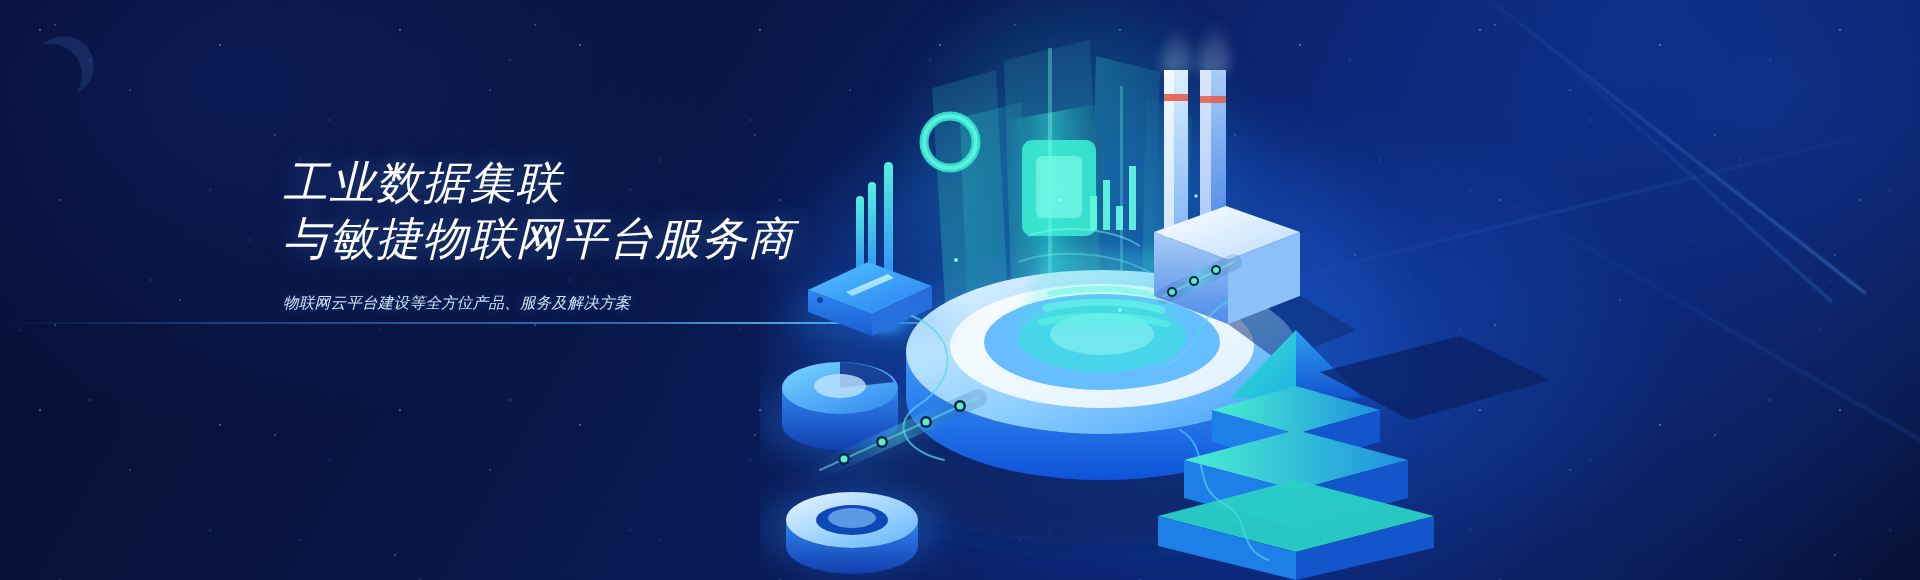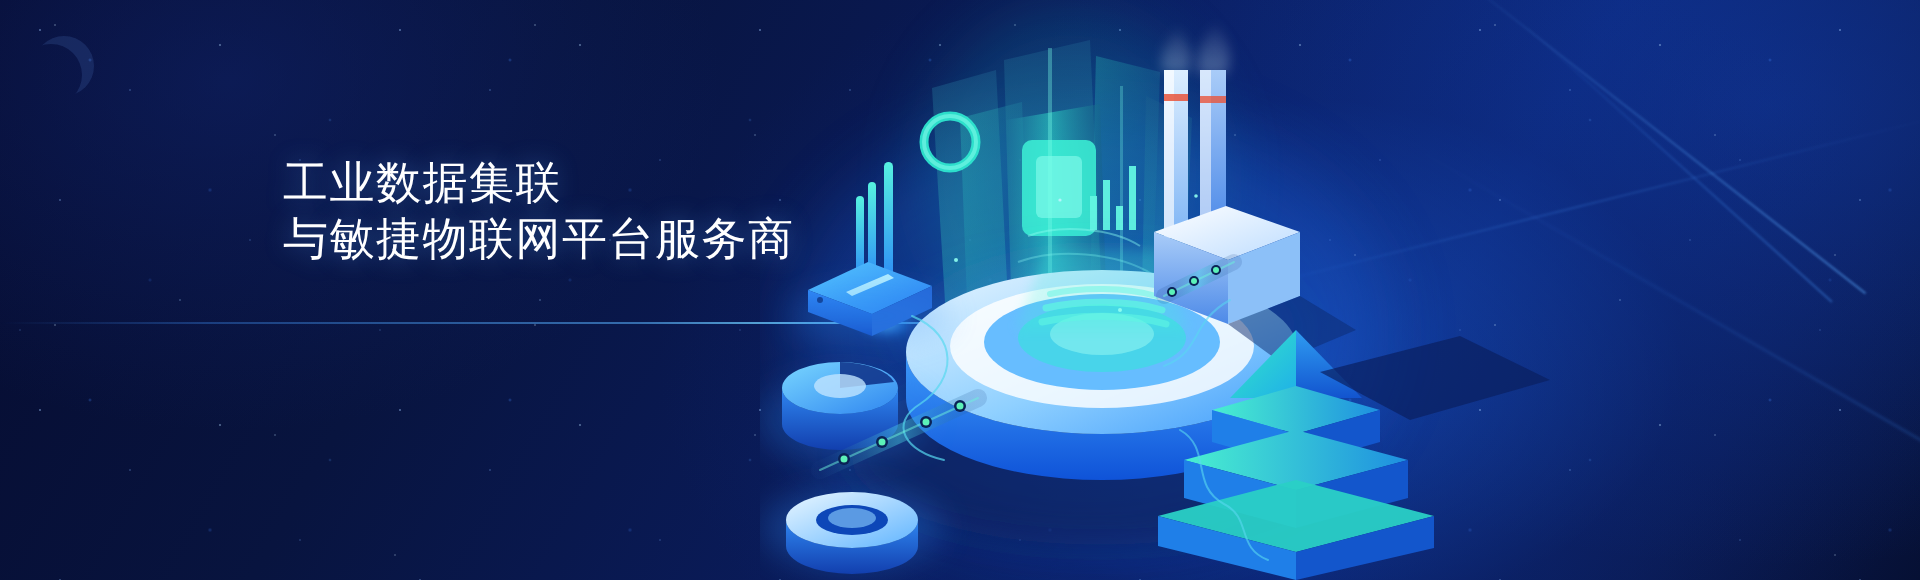--- a/index.html
+++ b/index.html
@@ -5,20 +5,21 @@
   html,body{margin:0;padding:0;background:#050a28;}
   *{box-sizing:border-box;}
   .banner{
     position:relative;width:1920px;height:580px;overflow:hidden;
     font-family:"Liberation Sans","DejaVu Sans",sans-serif;
     background:
       radial-gradient(ellipse 900px 620px at 68% 62%, rgba(24,86,200,.55) 0%, rgba(12,40,120,.28) 42%, rgba(4,12,48,0) 72%),
       radial-gradient(ellipse 1100px 700px at 92% 18%, rgba(20,70,190,.42) 0%, rgba(8,24,80,0) 66%),
       radial-gradient(ellipse 700px 500px at 12% 14%, rgba(18,40,120,.45) 0%, rgba(6,14,52,0) 70%),
       linear-gradient(120deg,#060c30 0%,#08143f 26%,#0a1c5c 52%,#0b2472 72%,#0a1a52 88%,#061034 100%);
+    font-style: italic;
   }
   .stars,.stars2,.stars3{position:absolute;inset:0;pointer-events:none;}
   .stars{
     background-image:
       radial-gradient(1.4px 1.4px at 40px 30px,rgba(160,200,255,.85),transparent),
       radial-gradient(1.2px 1.2px at 130px 90px,rgba(130,180,255,.6),transparent),
       radial-gradient(1.6px 1.6px at 220px 45px,rgba(180,220,255,.7),transparent),
       radial-gradient(1.1px 1.1px at 300px 160px,rgba(120,170,250,.55),transparent),
       radial-gradient(1.5px 1.5px at 60px 200px,rgba(150,195,255,.6),transparent),
       radial-gradient(1.2px 1.2px at 250px 240px,rgba(110,160,240,.5),transparent),
@@ -341,16 +342,17 @@
       </g>
 
       <path d="M560,372 L700,336 L790,380 L650,420 Z" fill="#0a2060" opacity=".7"></path>
     </svg>
   </div>
 
   <div class="copy">
     <div class="headline">工业数据集联</div>
     <div class="headline">与敏捷物联网平台服务商</div>
     <div class="sub-wrap">
+      <div class="subline">物联网云平台建设等全方位产品、服务及解决方案</div>
     </div>
   </div>
 
 </div>
 
 </body></html>

